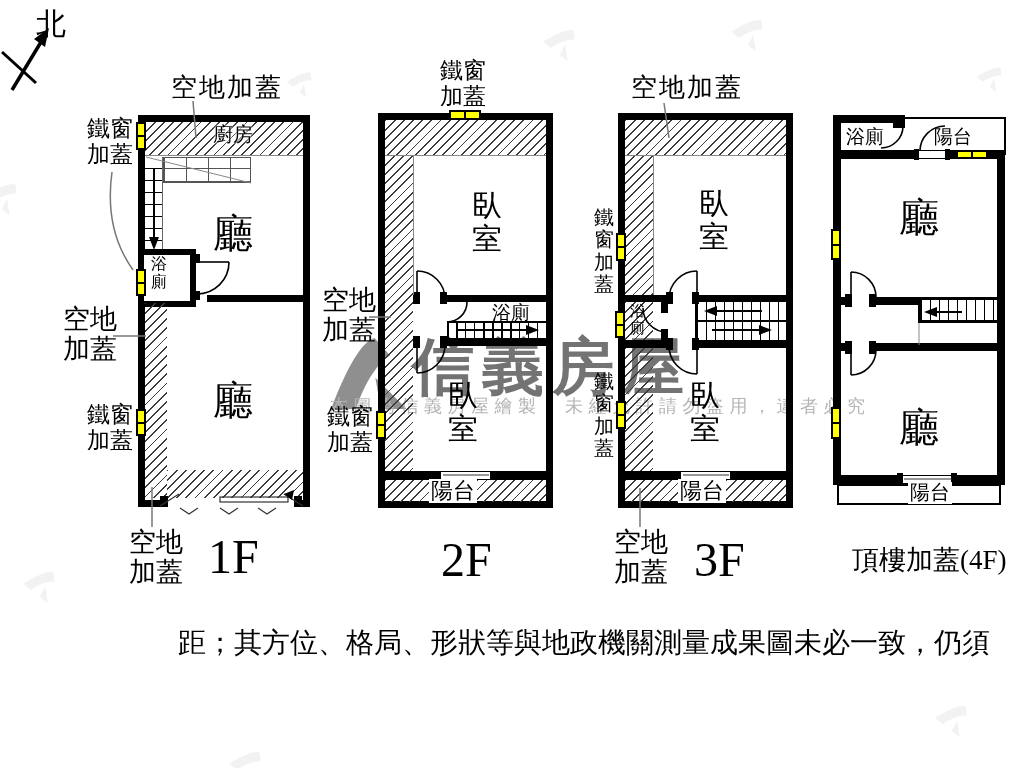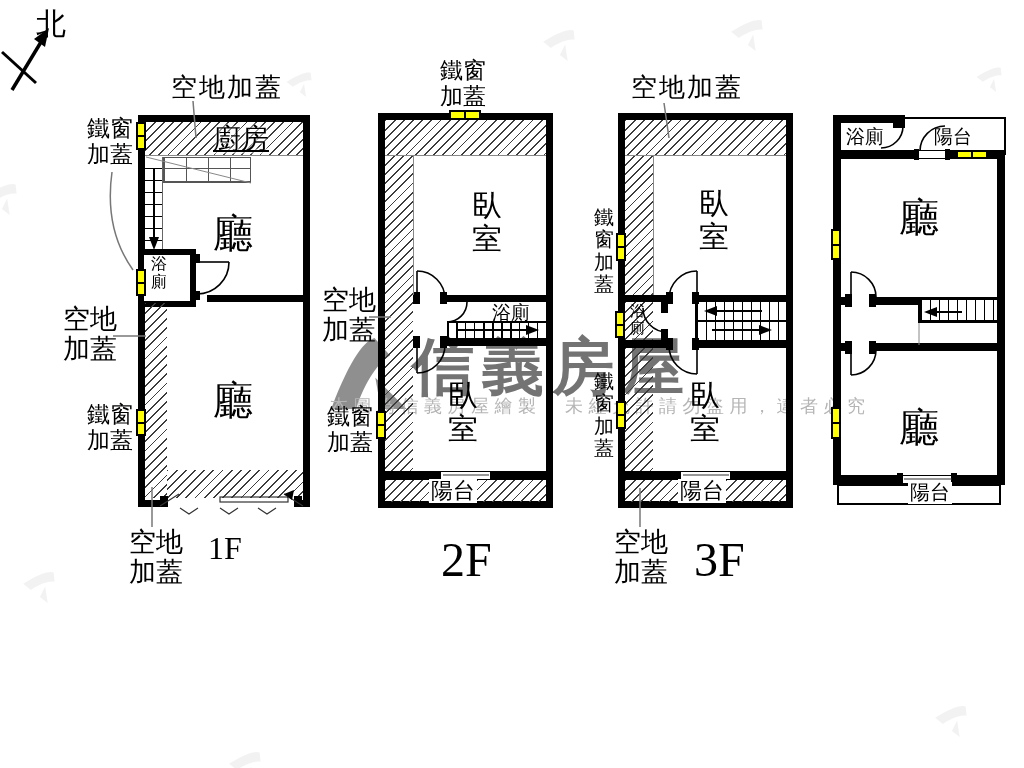--- a/index.html
+++ b/index.html
@@ -70,21 +70,21 @@
     <g fill="#8f8f8f">
         <path d="M10 88 C32 30 47 14 57 11 L74 30 C62 37 47 57 37 88 Z"></path>
         <path d="M58 54 L92 88 L64 88 Z"></path>
       </g>
   </svg>
   <div class="abs lbl" style="left:412px;top:334px;width:300px;font-size:62px;font-weight:bold;color:#737373;letter-spacing:8px;">信義房屋</div>
   <div class="abs lbl" style="left:330px;top:397px;width:585px;font-size:18px;color:#b5b5b5;letter-spacing:5.5px;">本圖為信義房屋繪製，未經允許請勿盜用，違者必究</div>
 
   <div class="abs wallbox" style="left:138px;top:115px;width:172px;height:392px;"></div>
   <div class="abs hatch" style="left:145px;top:122px;width:158px;height:33px;"></div>
-  <div class="abs lbl" style="left:213px;top:124px;font-size:28px;text-shadow:0 0 3px #fff,0 0 3px #fff;text-decoration:underline;">廚房</div>
+  <div class="abs lbl" style="left:213px;top:124px;font-size:20px;text-shadow:0 0 3px #fff,0 0 3px #fff;">廚房</div>
   <div class="abs treads-h" style="left:145px;top:157px;width:18px;height:96px;border-right:1px solid #666;"></div>
   <div class="abs grid" style="left:163px;top:157px;width:88px;height:26px;"></div>
   <div class="abs lbl" style="left:213px;top:212px;font-size:40px;">廳</div>
   <div class="abs wall" style="left:207px;top:295px;width:96px;height:7px;"></div>
   <div class="abs whitebg" style="left:138px;top:249px;width:58px;height:58px;border:6px solid #000;"></div>
   <div class="abs stack" style="left:149px;top:255px;width:20px;font-size:16px;">浴廁</div>
   <div class="abs post" style="left:193px;top:254px;width:7px;height:9px;"></div>
   <div class="abs post" style="left:193px;top:291px;width:7px;height:9px;"></div>
   <div class="abs hatch" style="left:145px;top:303px;width:22px;height:195px;"></div>
   <div class="abs hatch" style="left:167px;top:470px;width:136px;height:28px;"></div>
@@ -94,21 +94,21 @@
   <div class="abs post" style="left:294px;top:496px;width:8px;height:11px;"></div>
   <div class="abs win win-v" style="left:136px;top:122px;width:10px;height:28px;"></div>
   <div class="abs win win-v" style="left:136px;top:269px;width:10px;height:27px;"></div>
   <div class="abs win win-v" style="left:136px;top:409px;width:10px;height:27px;"></div>
 
   <div class="abs lbl" style="left:171px;top:74px;font-size:26px;letter-spacing:2px;">空地加蓋</div>
   <div class="abs stack" style="left:83px;top:116px;width:54px;font-size:23px;">鐵窗加蓋</div>
   <div class="abs stack" style="left:60px;top:304px;width:60px;font-size:27px;">空地加蓋</div>
   <div class="abs stack" style="left:83px;top:402px;width:54px;font-size:23px;">鐵窗加蓋</div>
   <div class="abs stack" style="left:126px;top:527px;width:60px;font-size:27px;">空地加蓋</div>
-  <div class="abs lbl" style="left:208px;top:531px;font-size:32px;">1F</div>
+  <div class="abs lbl" style="left:208px;top:531px;font-size:48px;">1F</div>
 
   <div class="abs wallbox" style="left:378px;top:113px;width:175px;height:395px;"></div>
   <div class="abs hatch" style="left:385px;top:120px;width:161px;height:35px;"></div>
   <div class="abs hatch" style="left:385px;top:155px;width:28px;height:318px;"></div>
   <div class="abs stack" style="left:469px;top:188px;width:36px;font-size:30px;">臥室</div>
   <div class="abs wall" style="left:443px;top:295px;width:103px;height:7px;"></div>
   <div class="abs wall" style="left:413px;top:295px;width:4px;height:7px;"></div>
   <div class="abs post" style="left:413px;top:292px;width:7px;height:12px;"></div>
   <div class="abs post" style="left:440px;top:292px;width:7px;height:12px;"></div>
   <div class="abs lbl" style="left:492px;top:303px;font-size:19px;">浴廁</div>
@@ -187,20 +187,21 @@
   <div class="abs post" style="left:845px;top:341px;width:7px;height:13px;"></div>
   <div class="abs post" style="left:869px;top:341px;width:7px;height:13px;"></div>
   <div class="abs lbl" style="left:899px;top:406px;font-size:40px;">廳</div>
   <div class="abs win win-v" style="left:831px;top:407px;width:10px;height:32px;"></div>
   <div class="abs wall" style="left:833px;top:475px;width:172px;height:9px;"></div>
   <div class="abs whitebg" style="left:901px;top:476px;width:52px;height:7px;"></div>
   <div class="abs post" style="left:897px;top:473px;width:6px;height:13px;"></div>
   <div class="abs post" style="left:951px;top:473px;width:6px;height:13px;"></div>
   <div class="abs" style="left:837px;top:484px;width:164px;height:21px;border:2px solid #000;background:#fff;box-sizing:border-box;"></div>
   <div class="abs lbl" style="left:908px;top:482px;font-size:20px;background:#fff;padding:0 2px;">陽台</div>
+  <div class="abs lbl" style="left:852px;top:546px;font-size:27px;">頂樓加蓋(4F)</div>
 
   <svg class="overlay" width="1024" height="768" viewBox="0 0 1024 768">
 
     <line x1="12" y1="90" x2="41" y2="42" stroke="#000" stroke-width="3.5"></line>
     <polygon points="49,28 45,47 34,39" fill="#000"></polygon>
     <line x1="2" y1="52" x2="36" y2="83" stroke="#000" stroke-width="3"></line>
 
     <g stroke="#888" stroke-width="1">
       <line x1="145" y1="155.5" x2="303" y2="155.5"></line>
       <line x1="413.5" y1="155" x2="413.5" y2="295"></line>
@@ -267,15 +268,16 @@
       <polygon points="539,330 526,325 526,335"></polygon>
       <polygon points="704,311 717,306 717,316"></polygon>
       <polygon points="772,330 759,325 759,335"></polygon>
       <polygon points="924,312 937,307 937,317"></polygon>
     </g>
   </svg>
 
   <div class="abs lbl" style="left:36px;top:8px;font-size:30px;">北</div>
 
   <div class="abs" style="left:178px;top:626px;width:830px;">
+    <div class="disc">距；其方位、格局、形狀等與地政機關測量成果圖未必一致，仍須</div>
   </div>
 
 </div>
 
 </body></html>

